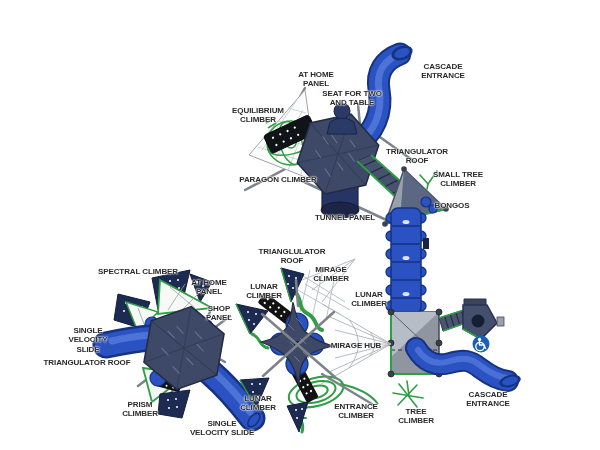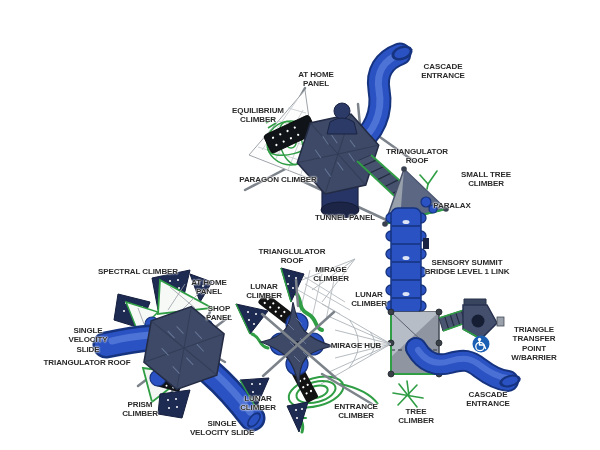--- a/index.html
+++ b/index.html
@@ -478,51 +478,49 @@
       <line x1="296" y1="268" x2="298" y2="294"></line>
       <line x1="322" y1="362" x2="372" y2="392"></line>
     </g>
   </g>
 </svg>
 
 <div class="lbl" style="left: 443px; top: 59px;">CASCADE
 ENTRANCE</div>
 <div class="lbl" style="left: 316px; top: 67px;">AT HOME
 PANEL</div>
+<div class="lbl" style="left: 352px; top: 86px;">SEAT FOR TWO
+AND TABLE</div>
 <div class="lbl" style="left: 258px; top: 103px;">EQUILIBRIUM
 CLIMBER</div>
 <div class="lbl" style="left: 417px; top: 144px;">TRIANGULATOR
 ROOF</div>
-<div class="lbl" style="left: 486px; top: 167px;">SMALL TREE
+<div class="lbl" style="left: 458px; top: 167px;">SMALL TREE
 CLIMBER</div>
 <div class="lbl" style="left: 278px; top: 168px;">PARAGON CLIMBER</div>
-<div class="lbl" style="left: 452px; top: 194px;">PARALAX</div>
+<div class="lbl" style="left: 452px; top: 194px;">BONGOS</div>
 <div class="lbl" style="left: 345px; top: 206px;">TUNNEL PANEL</div>
-<div class="lbl" style="left: 467px; top: 255px;">SENSORY SUMMIT
-BRIDGE LEVEL 1 LINK</div>
 <div class="lbl" style="left: 132px; top: 260px; padding-left: 12px;">SPECTRAL CLIMBER</div>
 <div class="lbl" style="left: 209px; top: 275px;">AT HOME
 PANEL</div>
 <div class="lbl" style="left: 219px; top: 301px;">SHOP
 PANEL</div>
 <div class="lbl" style="left: 292px; top: 244px;">TRIANGLULATOR
 ROOF</div>
 <div class="lbl" style="left: 331px; top: 262px;">MIRAGE
 CLIMBER</div>
 <div class="lbl" style="left: 264px; top: 279px;">LUNAR
 CLIMBER</div>
 <div class="lbl" style="left: 369px; top: 287px;">LUNAR
 CLIMBER</div>
 <div class="lbl" style="left: 88px; top: 328px;">SINGLE
 VELOCITY
 SLIDE</div>
 <div class="lbl" style="left: 87px; top: 351px;">TRIANGULATOR ROOF</div>
 <div class="lbl" style="left: 356px; top: 334px;">MIRAGE HUB</div>
-<div class="lbl" style="left: 534px; top: 332px;">TRIANGLE TRANSFER
-POINT W/BARRIER</div>
 <div class="lbl" style="left: 140px; top: 397px;">PRISM
 CLIMBER</div>
 <div class="lbl" style="left: 258px; top: 391px;">LUNAR
 CLIMBER</div>
 <div class="lbl" style="left: 222px; top: 416px;">SINGLE
 VELOCITY SLIDE</div>
 <div class="lbl" style="left: 356px; top: 399px;">ENTRANCE
 CLIMBER</div>
 <div class="lbl" style="left: 416px; top: 404px;">TREE
 CLIMBER</div>

